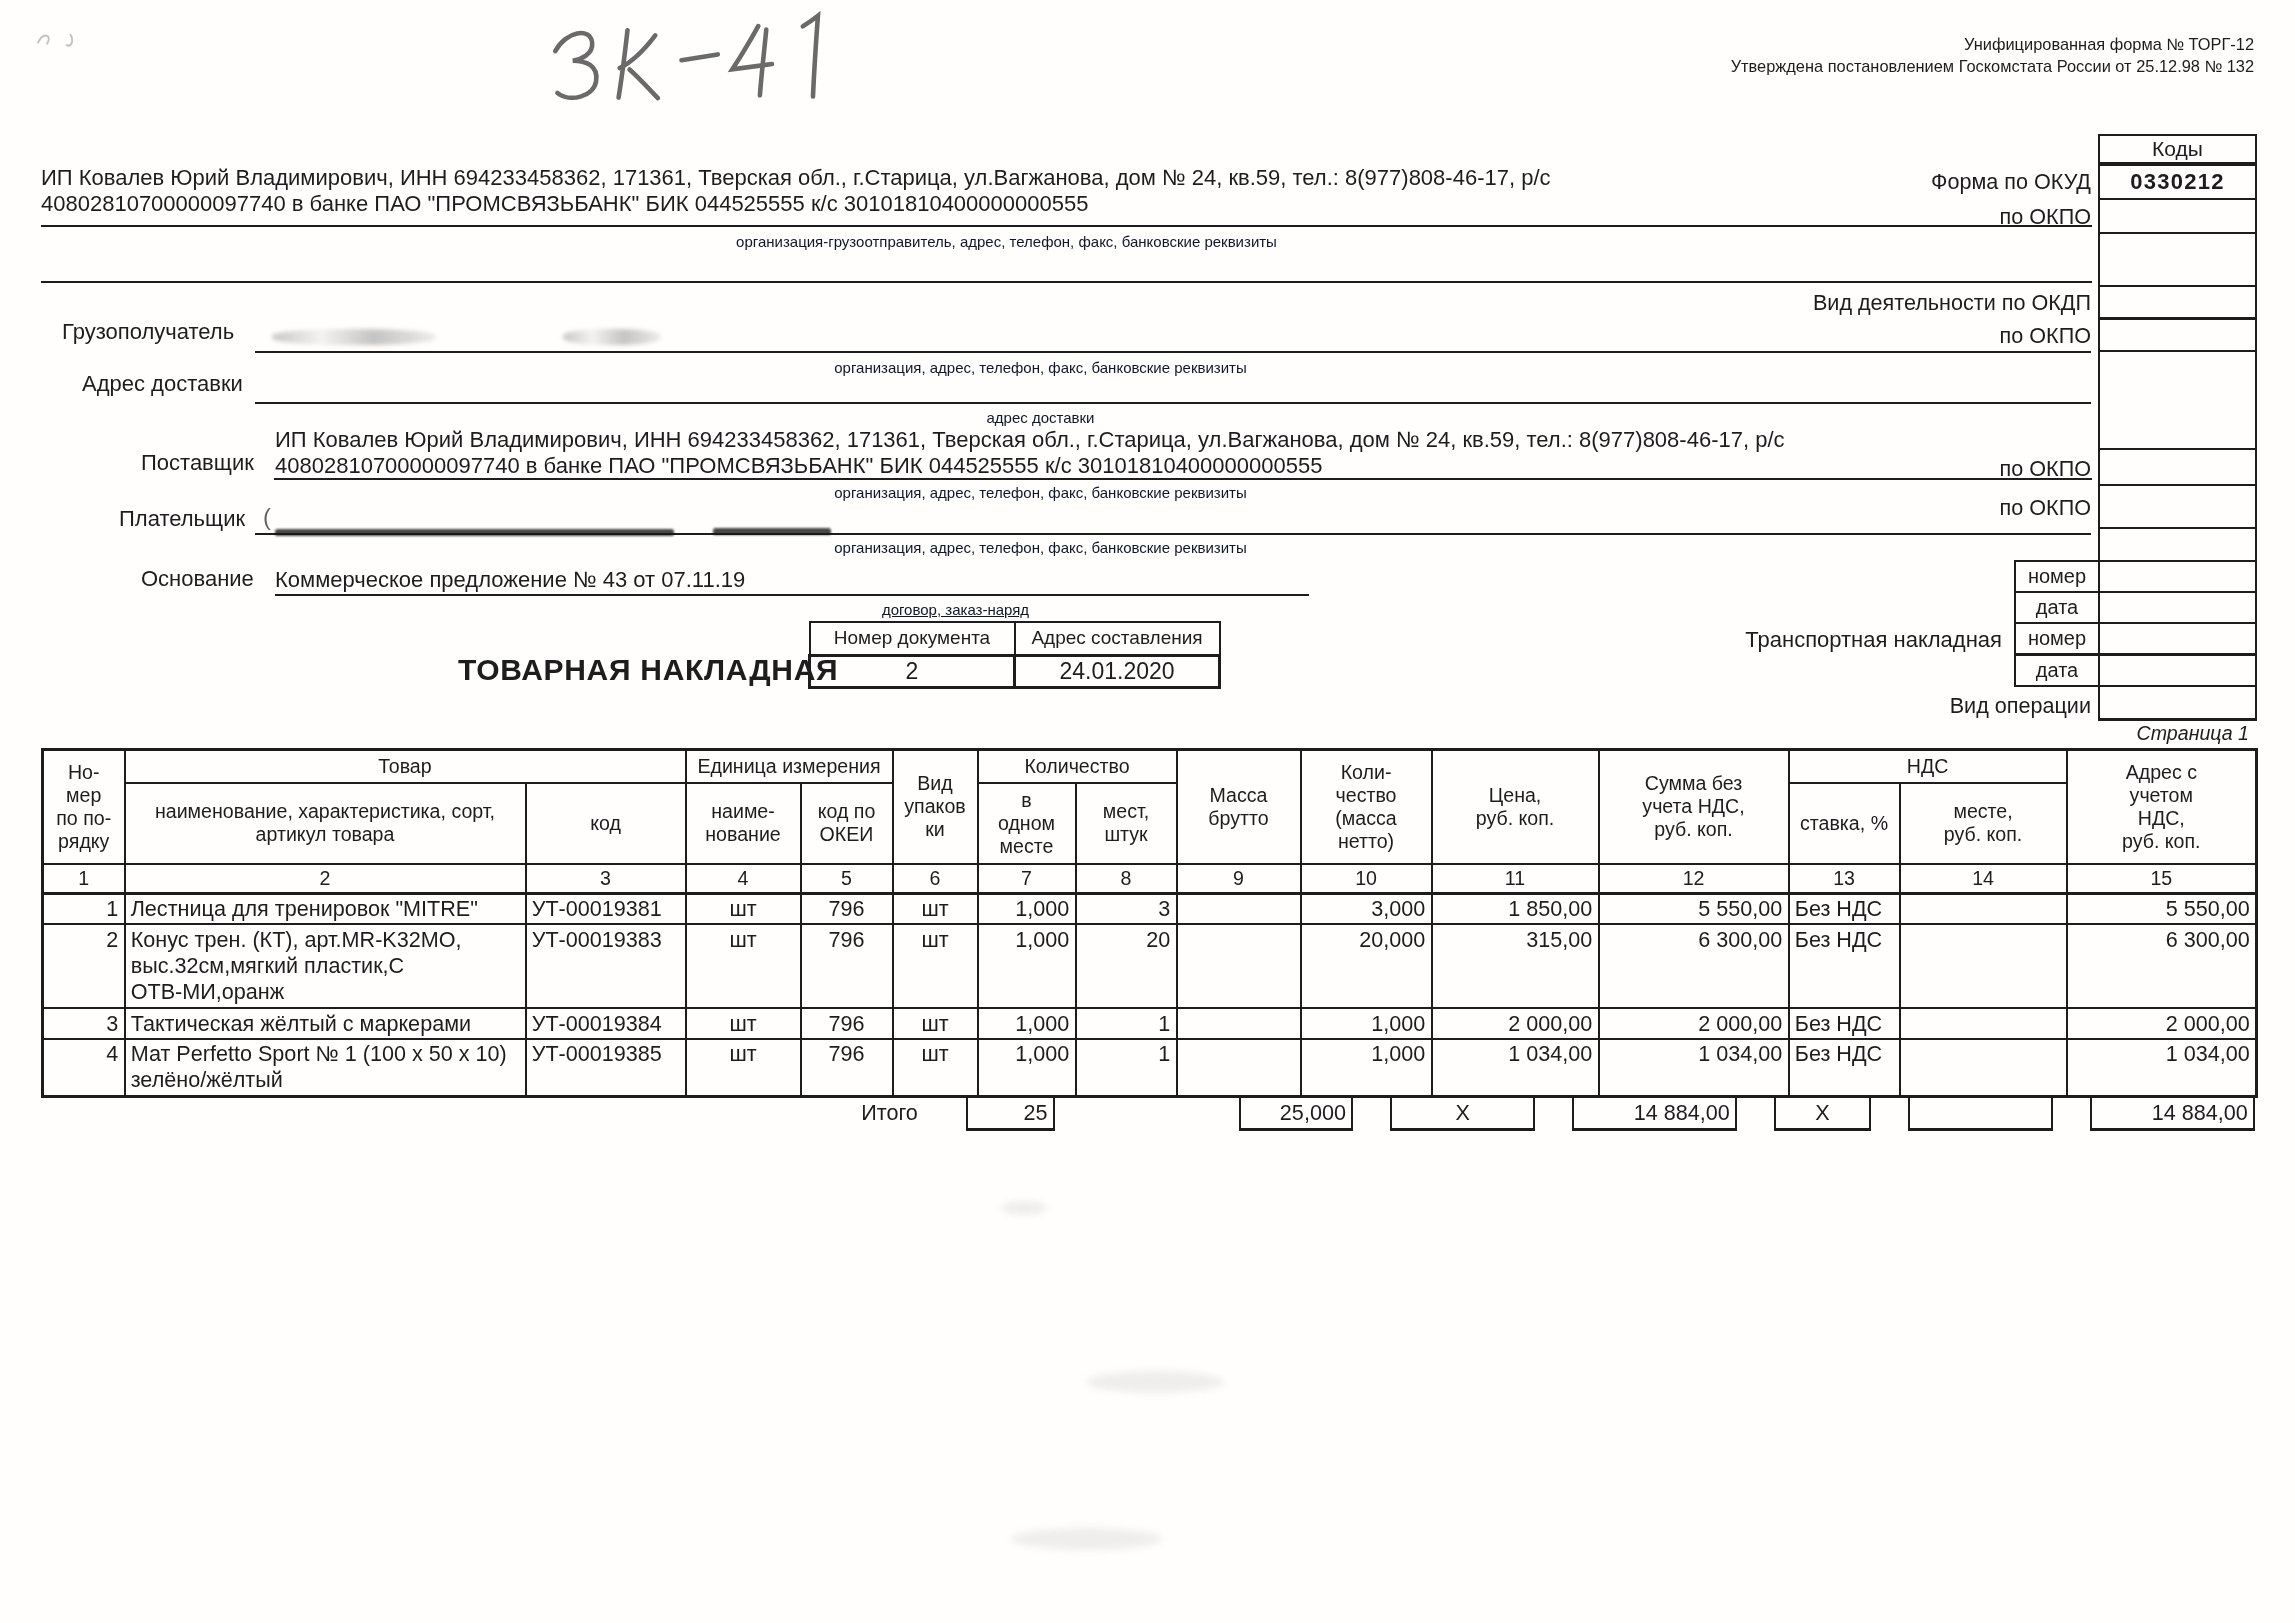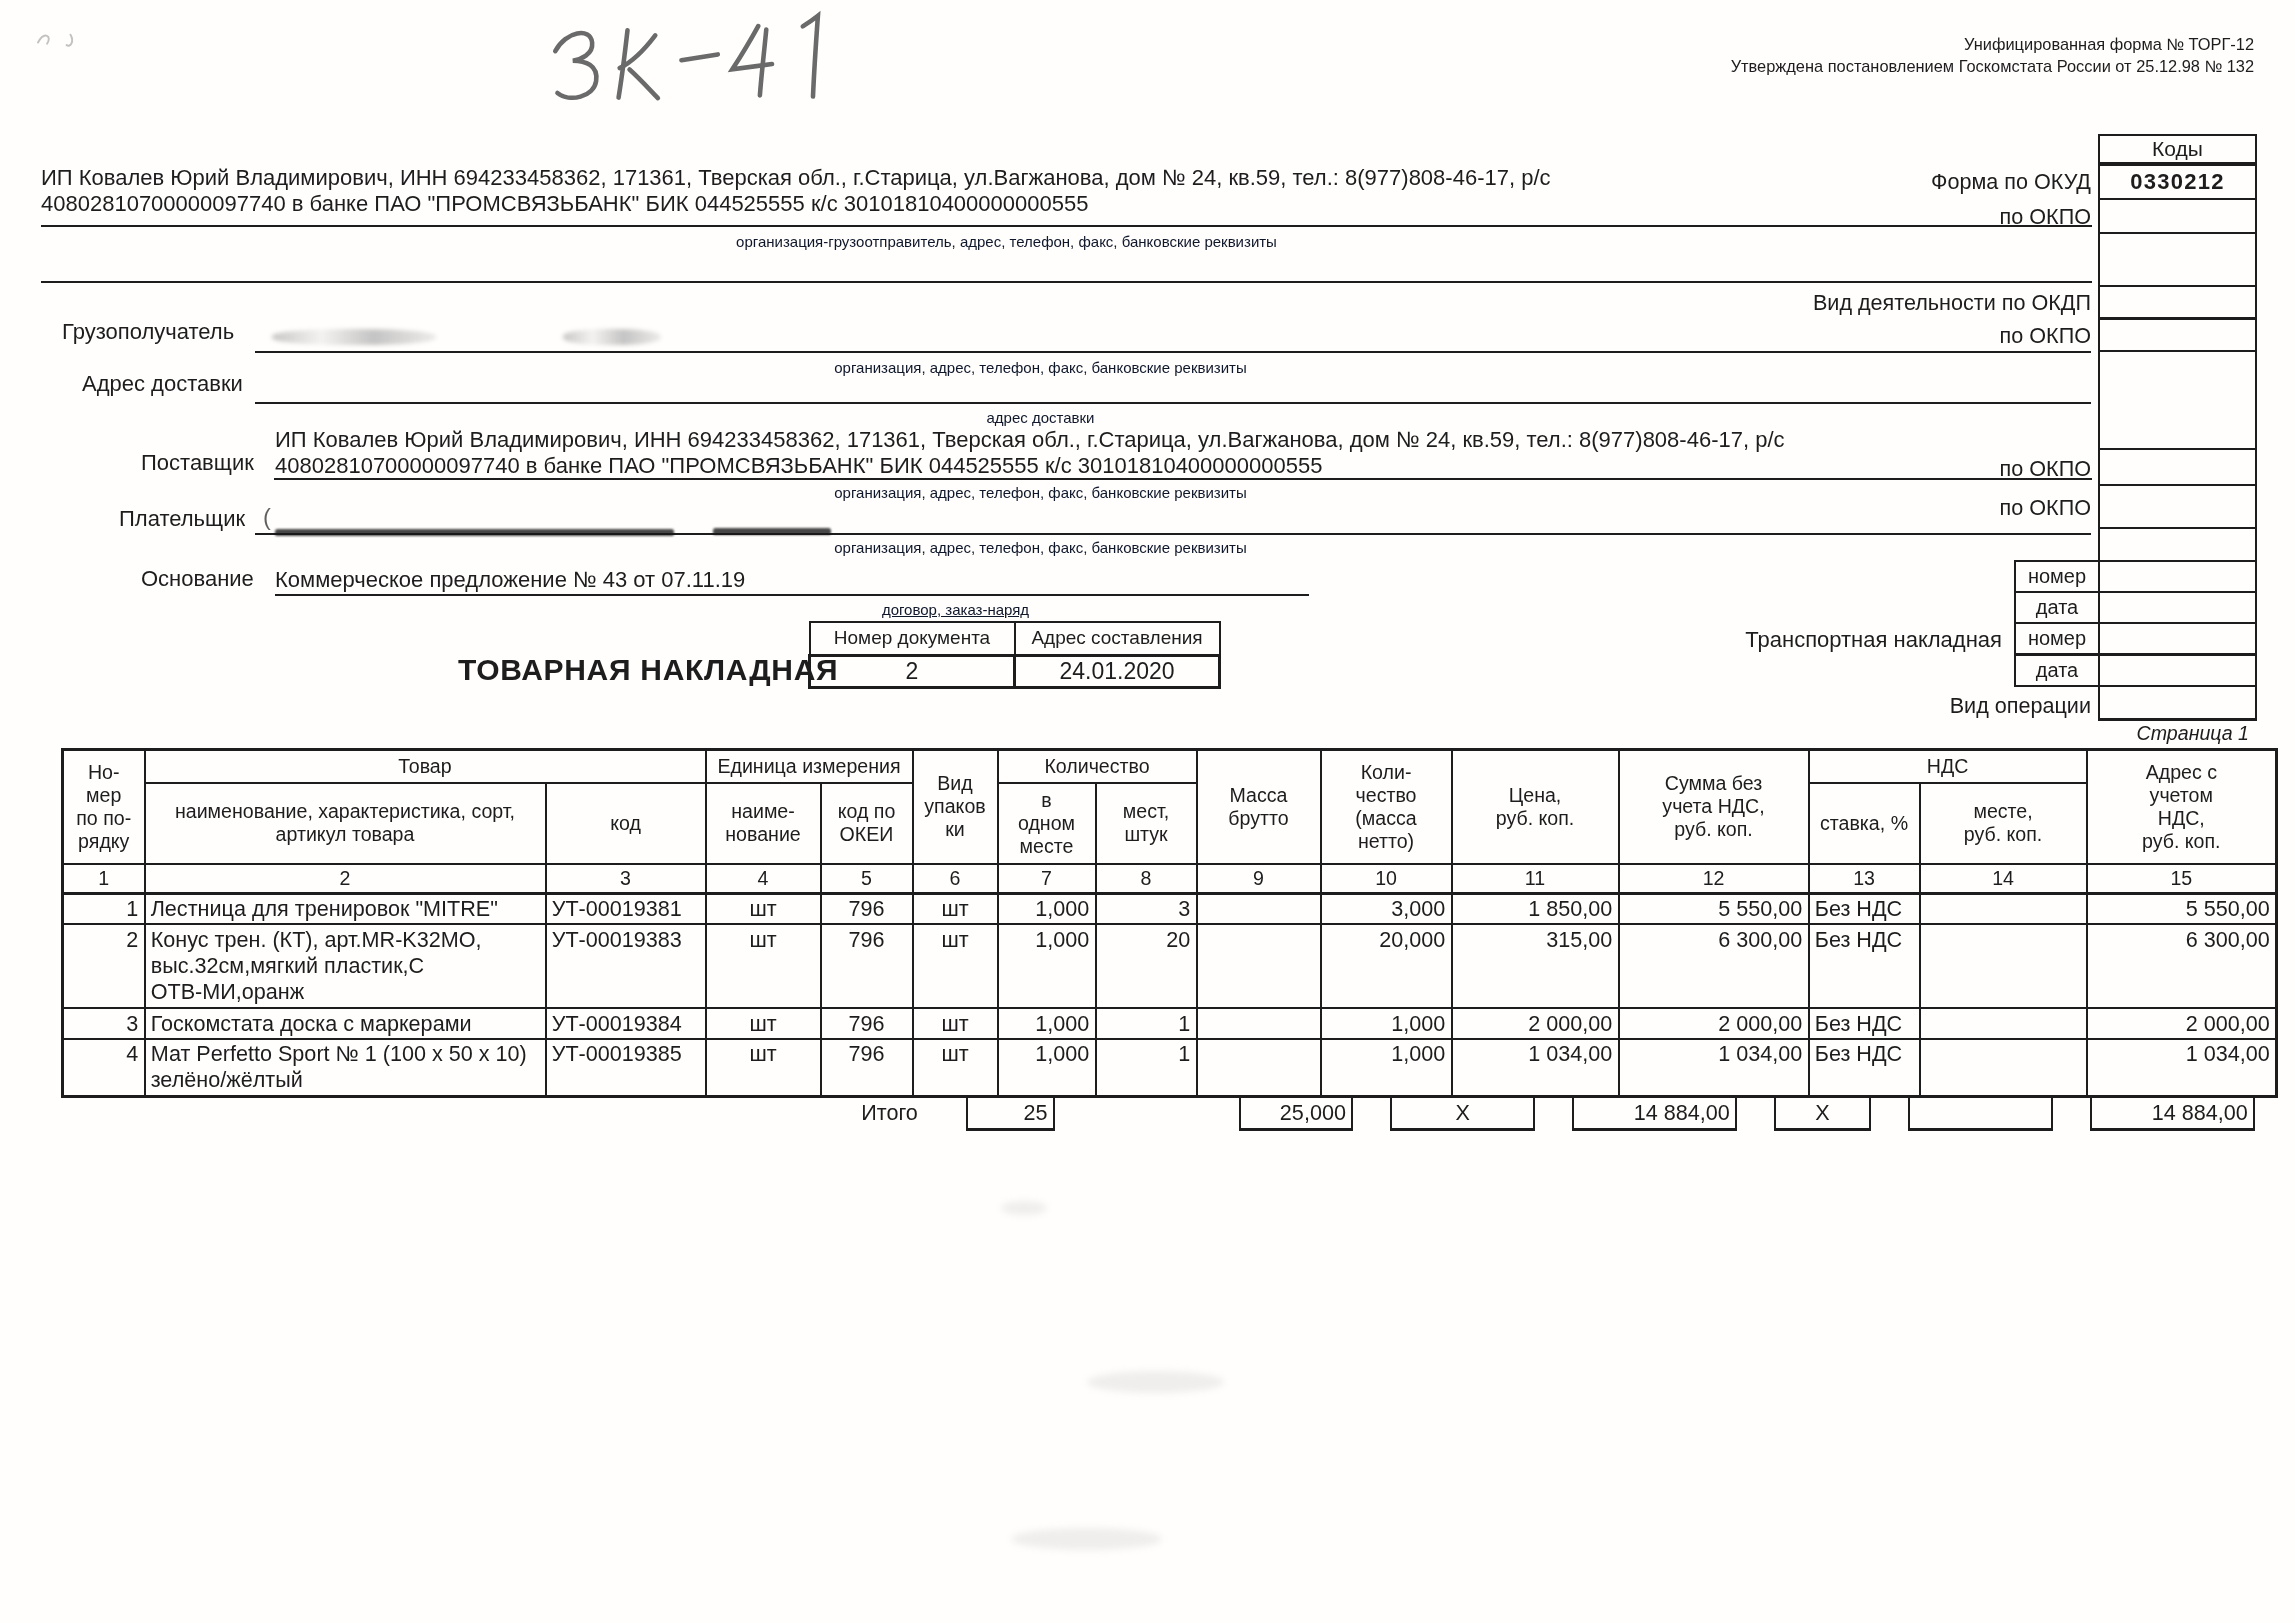--- a/index.html
+++ b/index.html
@@ -22,21 +22,21 @@
   .box-lbl{ position:absolute; left:2014px; width:86px; border:2px solid var(--ink);
             display:flex; align-items:center; justify-content:center; font-size:20px; }
 
   
   .doc-tbl{ position:absolute; left:808px; top:621px; border-collapse:collapse; table-layout:fixed; }
   .doc-tbl td{ border:2px solid var(--ink); text-align:center; font-size:19px; height:33px; width:205px; padding:0 3.9px; }
   .doc-tbl tr.vals td{ border:3.3px solid var(--ink); font-size:23px; height:32px; }
 
   
   .tblwrap{ position:absolute; left:41px; top:748px; width:2214px; }
-  table.main{ border-collapse:collapse; table-layout:fixed; width:2214px; border:3.3px solid var(--ink);margin-left:20px; }
+  table.main{ border-collapse:collapse; table-layout:fixed; width:2214px; border:3.3px solid var(--ink); }
   table.main td{ border:2px solid var(--ink); padding:1.3px 5.2px; vertical-align:top; font-size:21.6px; line-height:26px; overflow:hidden; }
   tr.gh td, tr.sh td{ text-align:center; vertical-align:middle; font-size:19.6px; line-height:23px; padding:1.3px 2.6px; }
   tr.nums td{ text-align:center; font-size:19.6px; border-bottom:3.3px solid var(--ink); padding:0.7px 2.6px; }
   td.ctr{ text-align:center; } td.rgt{ text-align:right; }
   .totals{ display:flex; width:2214px; align-items:stretch; height:33px; font-size:21.6px;gap:39px; }
   .t-label{ width:1033px; text-align:right; padding:2.6px 9.2px 0 0; }
   .t-box{ border:2px solid var(--ink); border-top:none; border-bottom-width:3.3px; padding:2.6px 5.2px 0 5.2px; }
   .t-box.ml{ margin-left:-2px; }
   .t-gap{ width:124px; }
   .t-right{ text-align:right; } .t-center{ text-align:center; }
@@ -279,21 +279,21 @@
         <td></td>
         <td class="rgt">20,000</td>
         <td class="rgt">315,00</td>
         <td class="rgt">6 300,00</td>
         <td>Без НДС</td>
         <td></td>
         <td class="rgt">6 300,00</td>
       </tr>
       <tr style="height:29px;">
         <td class="rgt">3</td>
-        <td class="pre">Госкомстата доска с маркерами</td>
+        <td class="pre">Тактическая жёлтый с маркерами</td>
         <td>УТ-00019384</td>
         <td class="ctr">шт</td>
         <td class="ctr">796</td>
         <td class="ctr">шт</td>
         <td class="rgt">1,000</td>
         <td class="rgt">1</td>
         <td></td>
         <td class="rgt">1,000</td>
         <td class="rgt">2 000,00</td>
         <td class="rgt">2 000,00</td>

